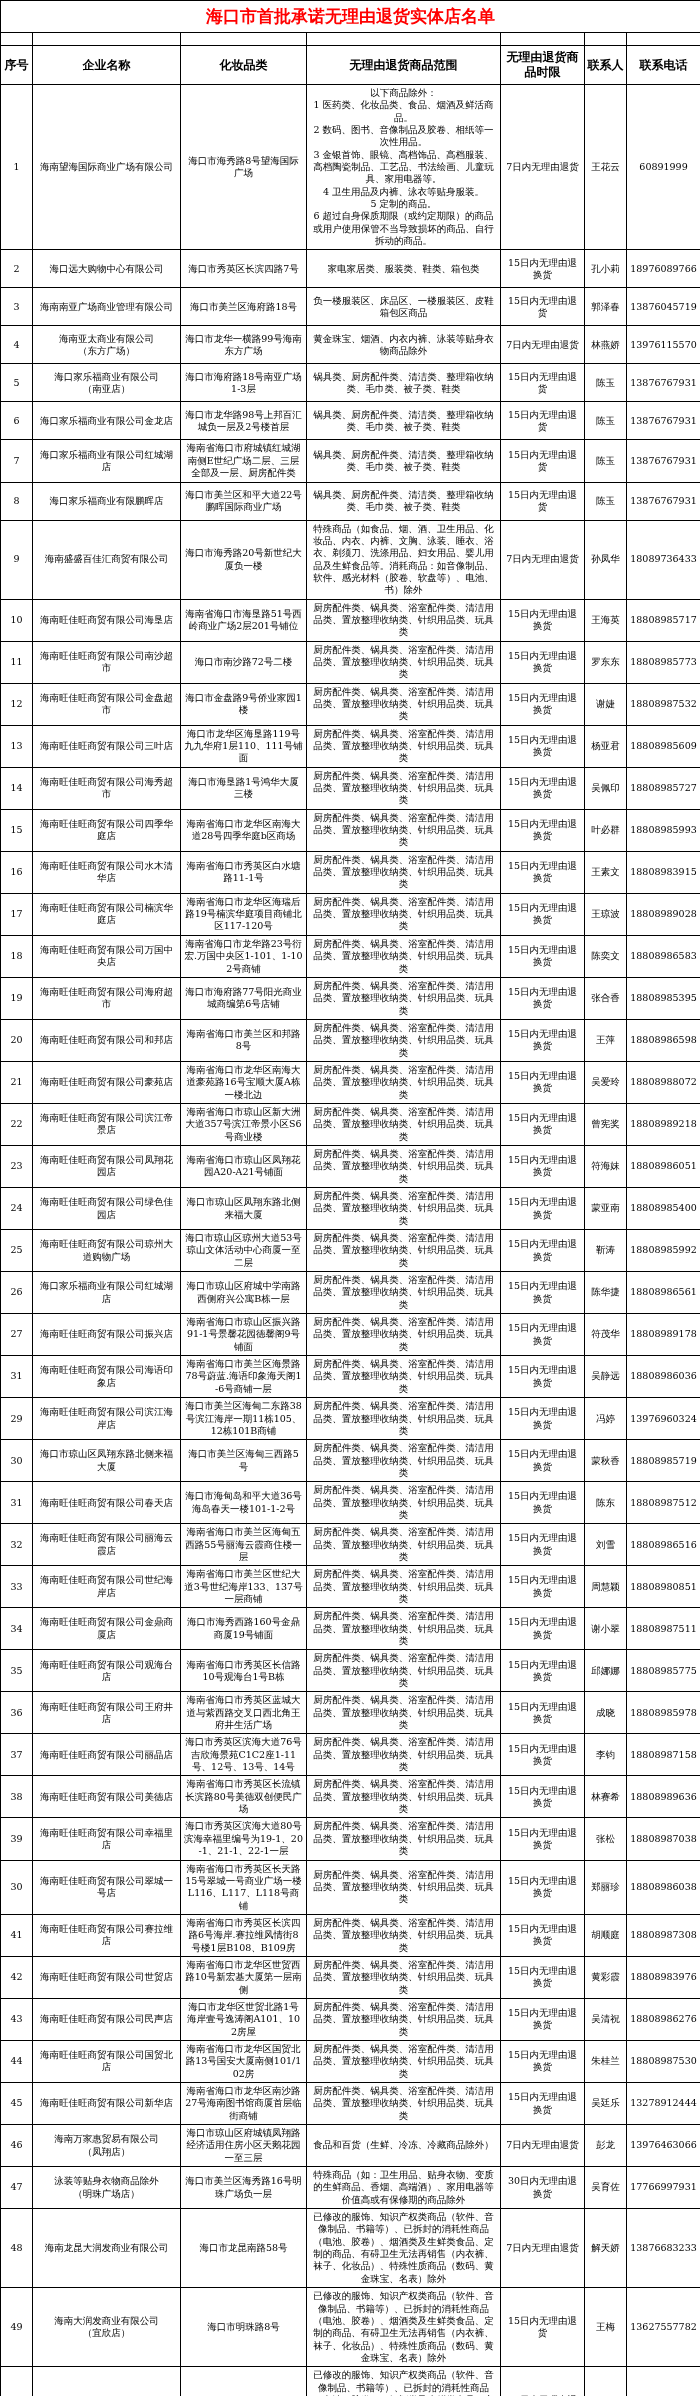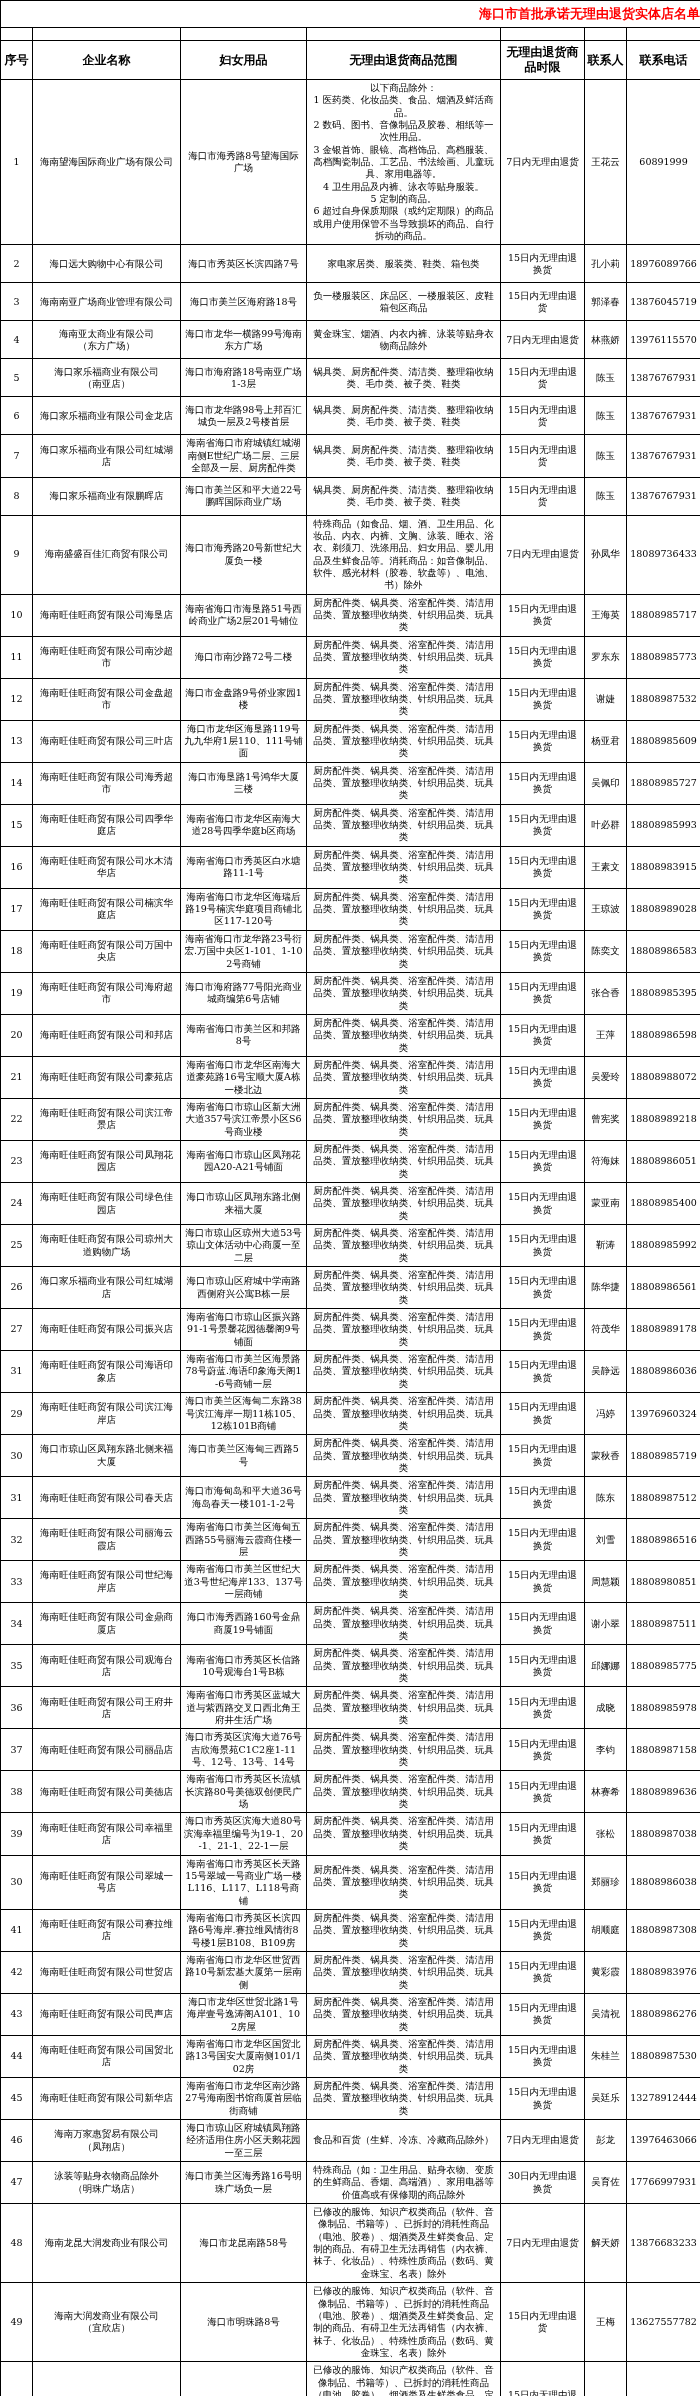--- a/index.html
+++ b/index.html
@@ -1,19 +1,19 @@
 <!DOCTYPE html>
 <html><head>
 <meta charset="utf-8">
 <style>
   html,body{margin:0;padding:0;background:#fff;}
   body{font-family:"DejaVu Serif","Liberation Serif",serif;color:#000;width:700px;}
   table{border-collapse:collapse;table-layout:fixed;width:700px;background:#fff;}
   td,th{border:1px solid #000;vertical-align:middle;padding:2px 3px;word-break:break-all;box-sizing:border-box;}
-  .title-cell{border:1px solid #000;text-align:right;font-size:13px;font-weight:bold;padding:4px 0;}
+  .title-cell{border:1px solid #000;text-align:center;font-size:17px;font-weight:bold;padding:4px 0;}
   .spacer-row td{height:13px;border-top:1px solid #000;border-bottom:1px solid #000;}
   th{font-size:12px;font-weight:bold;text-align:center;padding:4px 2px;line-height:1.25;}
   tbody td{font-size:9.5px;line-height:1.3;text-align:center;white-space:pre-line;}
   tbody tr{height:38px;}
   tbody td.col-range{text-align:center;white-space:pre-wrap;}
   tbody td.col-no{font-size:9.5px;}
 </style>
 </head>
 <body>
 
@@ -36,21 +36,21 @@
         <td></td>
         <td></td>
       <td></td>
         <td></td>
         <td></td>
       <td></td>
     </tr>
     <tr>
       <th>序号</th>
       <th>企业名称</th>
-      <th>妇女用品</th>
+      <th>化妆品类</th>
       <th>无理由退货商品范围</th>
       <th>无理由退货商品时限</th>
       <th>联系人</th>
       <th>联系电话</th>
     </tr>
   </thead>
   <tbody>
       <tr>
         <td class="col-no">1</td>
         <td class="col-company">海南望海国际商业广场有限公司</td>

